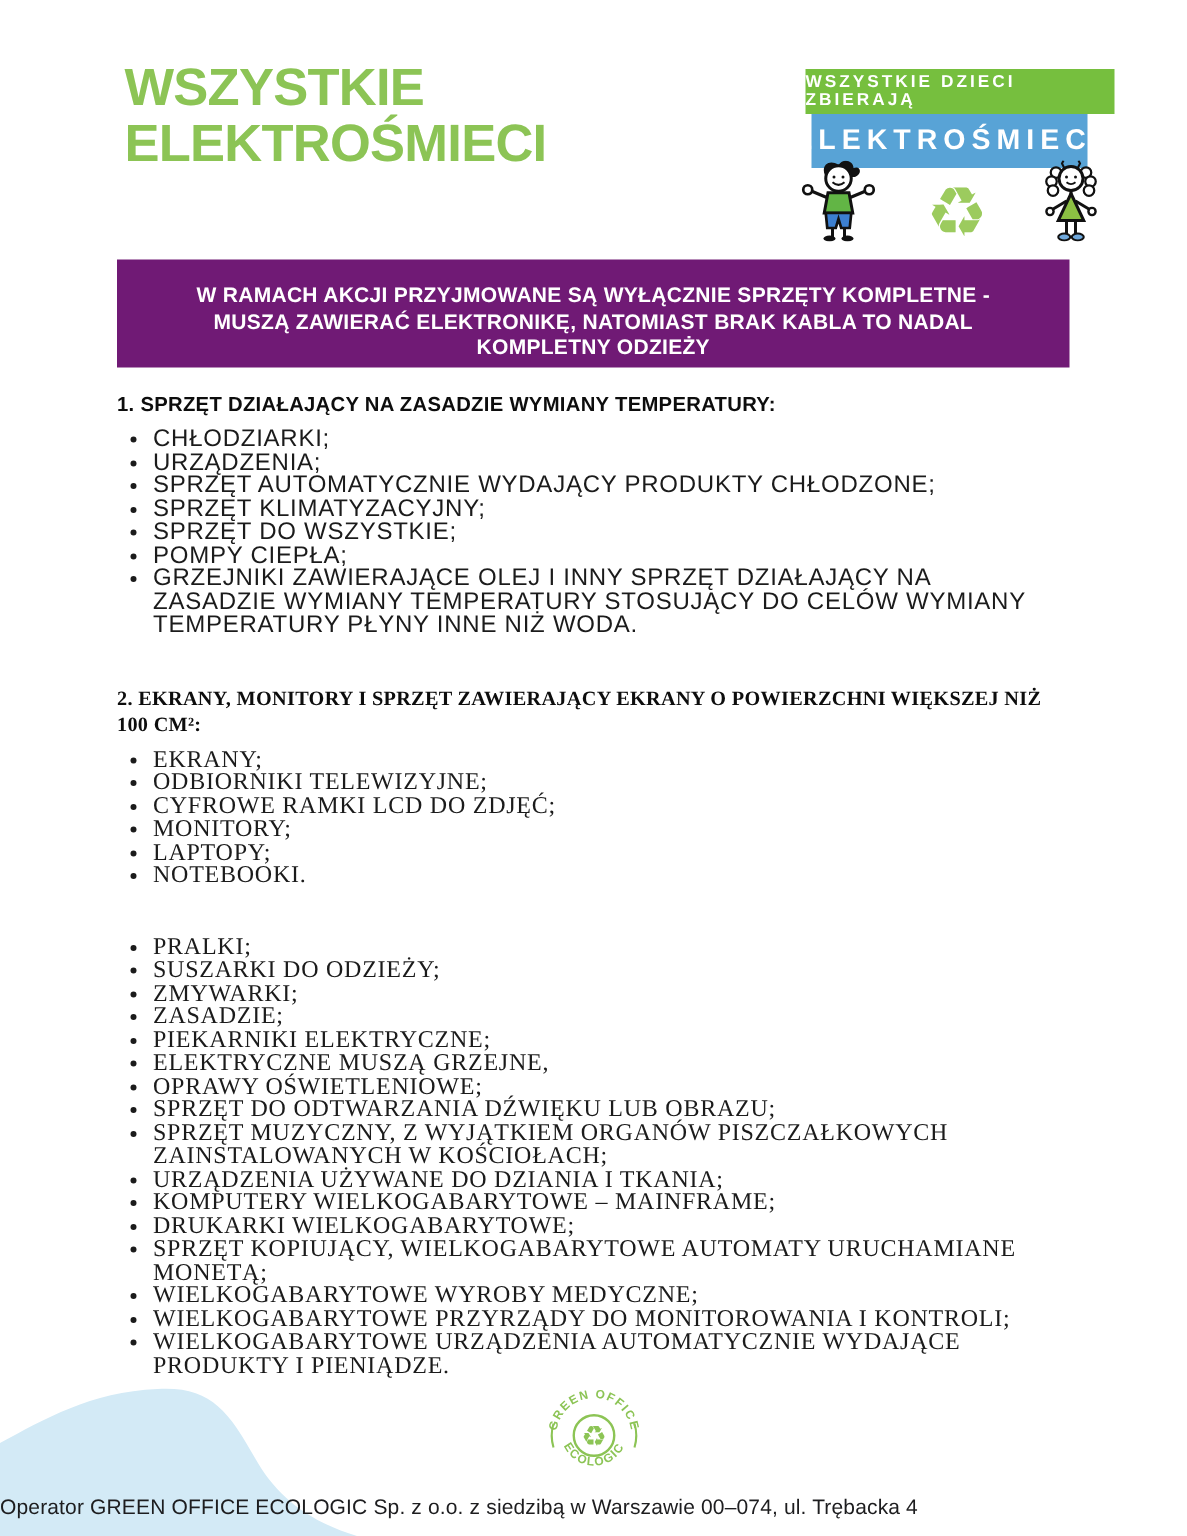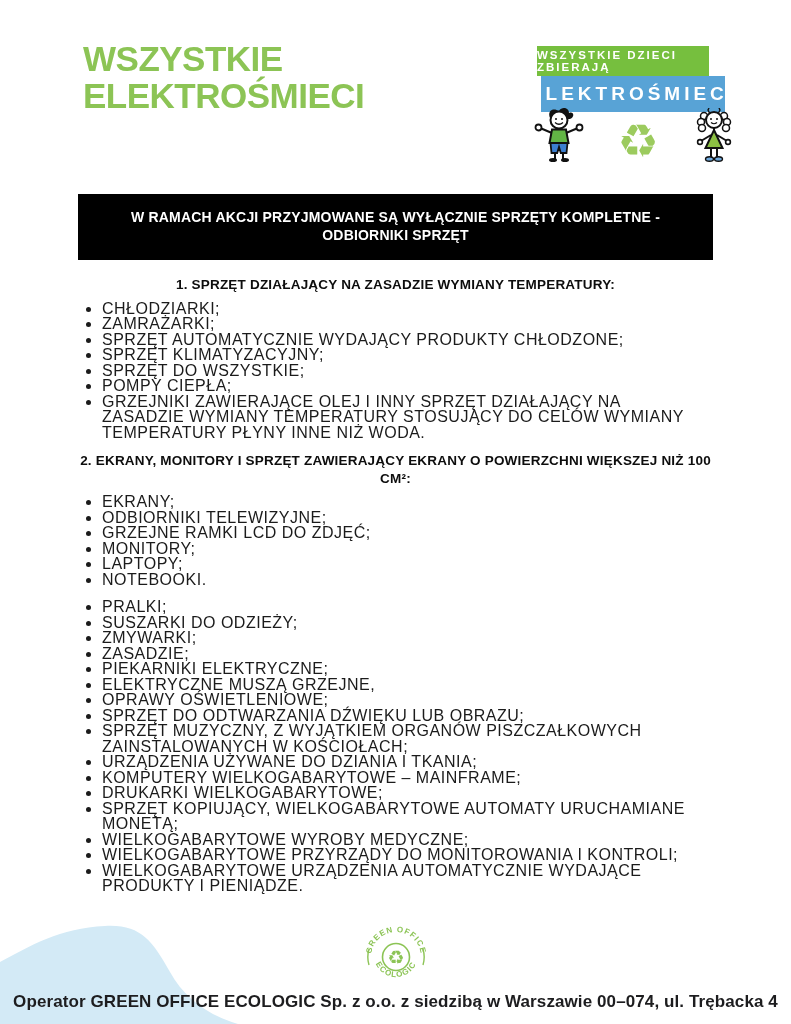--- a/index.html
+++ b/index.html
@@ -4,40 +4,40 @@
 <style>
   html,body{margin:0;padding:0;background:#fff;}
   .page{
     position:relative;width:791px;height:1024px;background:#fff;overflow:hidden;
     font-family:"Liberation Sans",sans-serif;
   }
   
   .header{display:flex;justify-content:space-between;align-items:flex-start;padding:40px 50px 0 83px;gap:24px;}
   .main-title{color:#8CC455;font-size:35px;font-weight:800;line-height:37px;letter-spacing:-0.5px;text-transform:uppercase;}
   .logo{width:212px;margin-top:6px;}
-  .logo-strip-green{background:#76BF3E;color:#fff;width:172px;margin-left:8px;height:30px;
+  .logo-strip-green{background:#76BF3E;color:#fff;width:206px;margin-left:8px;height:30px;
     display:flex;align-items:center;justify-content:center;font-size:11.5px;font-weight:700;letter-spacing:2px;}
   .logo-strip-blue{background:#58A3D6;color:#fff;width:184px;margin-left:12px;height:36px;
     display:flex;align-items:center;justify-content:center;font-size:19px;font-weight:600;letter-spacing:4px;}
   .logo-kids{display:flex;align-items:flex-end;justify-content:space-between;height:54px;padding:0 2px;}
   .recycle-glyph{font-size:46px;line-height:50px;color:#9CCB5E;font-weight:400;}
   
-  .notice{margin:28px 78px 0 78px;background:#000000;text-align:center;padding:15px 24px 16px 24px;}
+  .notice{margin:7px 78px 0 78px;background:#701a75;text-align:center;padding:15px 24px 4px 24px;}
   .notice-line{color:#fff;font-weight:700;font-size:14px;line-height:17.5px;letter-spacing:0.2px;}
   .notice-warning{margin-top:14px;color:#F161A5;font-weight:700;font-size:14px;letter-spacing:0.2px;}
   
   .section{margin:16px 78px 0 78px;}
-  .section + .section{margin-top:12px;}
-  .section-heading{color:#0d0d0d;font-size:13.5px;font-weight:800;line-height:17.5px;letter-spacing:0.2px;text-align:center;}
+  .section + .section{margin-top:32px;font-family:Liberation Serif, serif;}
+  .section-heading{color:#0d0d0d;font-size:13.5px;font-weight:800;line-height:17.5px;letter-spacing:0.2px;}
   .section ul{margin:7px 0 0 12px;padding:0 0 0 12px;width:596px;list-style:disc;}
   .section li{color:#1b1b1b;font-size:16px;line-height:15.5px;letter-spacing:0.5px;margin:0;}
   
   .footer-logo{position:absolute;left:50%;transform:translateX(-50%);bottom:32px;width:70px;height:70px;}
-  .footer-text{position:absolute;left:0;right:0;bottom:12px;text-align:center;
-    color:#1d1d1f;font-size:17px;font-weight:700;letter-spacing:0.1px;}
+  .footer-text{position:absolute;left:0;right:0;bottom:12px;text-align:left;
+    color:#1d1d1f;font-size:14px;font-weight:400;letter-spacing:0.1px;}
   .wave{position:absolute;left:0;bottom:0;width:245px;height:100px;}
 </style>
 </head>
 <body>
 
 <div class="page">
 
   <div class="header">
     <div class="main-title">
       <div>WSZYSTKIE</div>
@@ -96,42 +96,43 @@
             <ellipse cx="20.5" cy="51" rx="4" ry="2.3" fill="#6FA8DC" stroke="#111" stroke-width="1.4"></ellipse>
             <ellipse cx="29.5" cy="51" rx="4" ry="2.3" fill="#6FA8DC" stroke="#111" stroke-width="1.4"></ellipse>
           </svg>
         </span>
       </div>
     </div>
   </div>
 
   <div class="notice">
     <div class="notice-line">W RAMACH AKCJI PRZYJMOWANE SĄ WYŁĄCZNIE SPRZĘTY KOMPLETNE -</div>
-    <div class="notice-line">ODBIORNIKI SPRZĘT</div>
+    <div class="notice-line">MUSZĄ ZAWIERAĆ ELEKTRONIKĘ, NATOMIAST BRAK KABLA TO NADAL</div>
+    <div class="notice-line">KOMPLETNY ODZIEŻY</div>
   </div>
 
   <div class="section">
     <div class="section-heading">1. SPRZĘT DZIAŁAJĄCY NA ZASADZIE WYMIANY TEMPERATURY:</div>
     <ul>
       <li>CHŁODZIARKI;</li>
-      <li>ZAMRAŻARKI;</li>
+      <li>URZĄDZENIA;</li>
       <li>SPRZĘT AUTOMATYCZNIE WYDAJĄCY PRODUKTY CHŁODZONE;</li>
       <li>SPRZĘT KLIMATYZACYJNY;</li>
       <li>SPRZĘT DO WSZYSTKIE;</li>
       <li>POMPY CIEPŁA;</li>
       <li>GRZEJNIKI ZAWIERAJĄCE OLEJ I INNY SPRZĘT DZIAŁAJĄCY NA ZASADZIE WYMIANY TEMPERATURY STOSUJĄCY DO CELÓW WYMIANY TEMPERATURY PŁYNY INNE NIŻ WODA.</li>
     </ul>
   </div>
 
   <div class="section">
     <div class="section-heading">2. EKRANY, MONITORY I SPRZĘT ZAWIERAJĄCY EKRANY O POWIERZCHNI WIĘKSZEJ NIŻ 100 CM²:</div>
     <ul>
       <li>EKRANY;</li>
       <li>ODBIORNIKI TELEWIZYJNE;</li>
-      <li>GRZEJNE RAMKI LCD DO ZDJĘĆ;</li>
+      <li>CYFROWE RAMKI LCD DO ZDJĘĆ;</li>
       <li>MONITORY;</li>
       <li>LAPTOPY;</li>
       <li>NOTEBOOKI.</li>
     </ul>
   </div>
 
   <div class="section">
     <ul>
       <li>PRALKI;</li>
       <li>SUSZARKI DO ODZIEŻY;</li>

